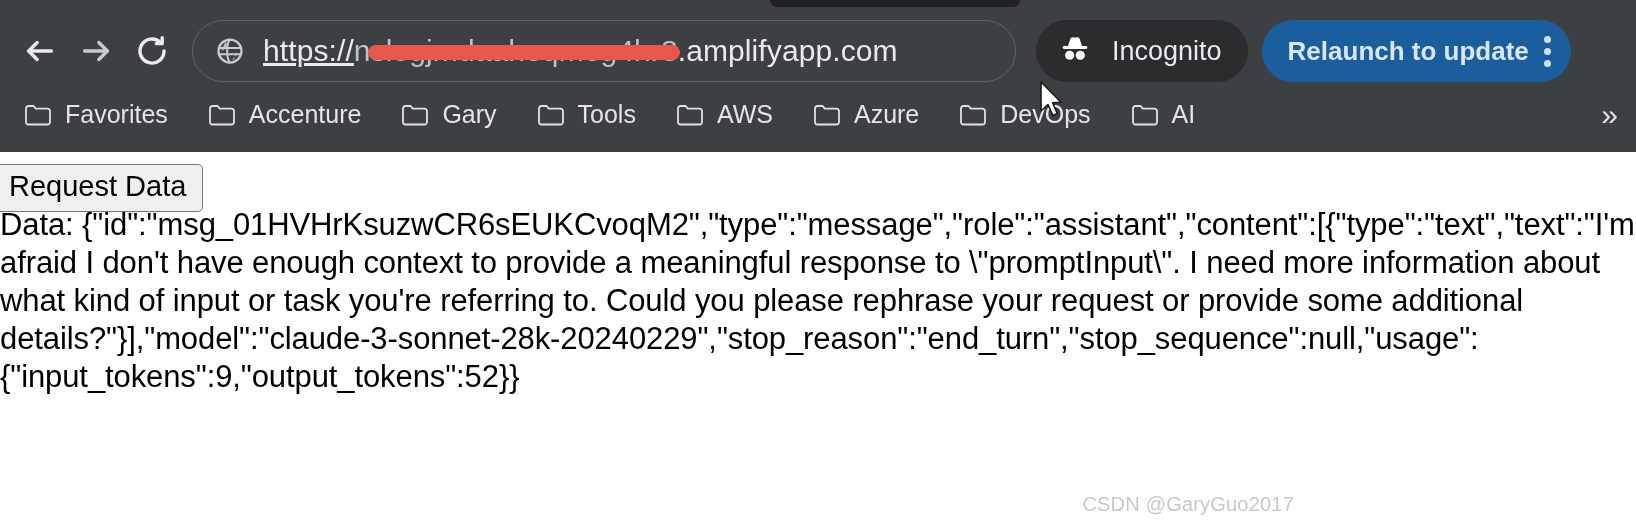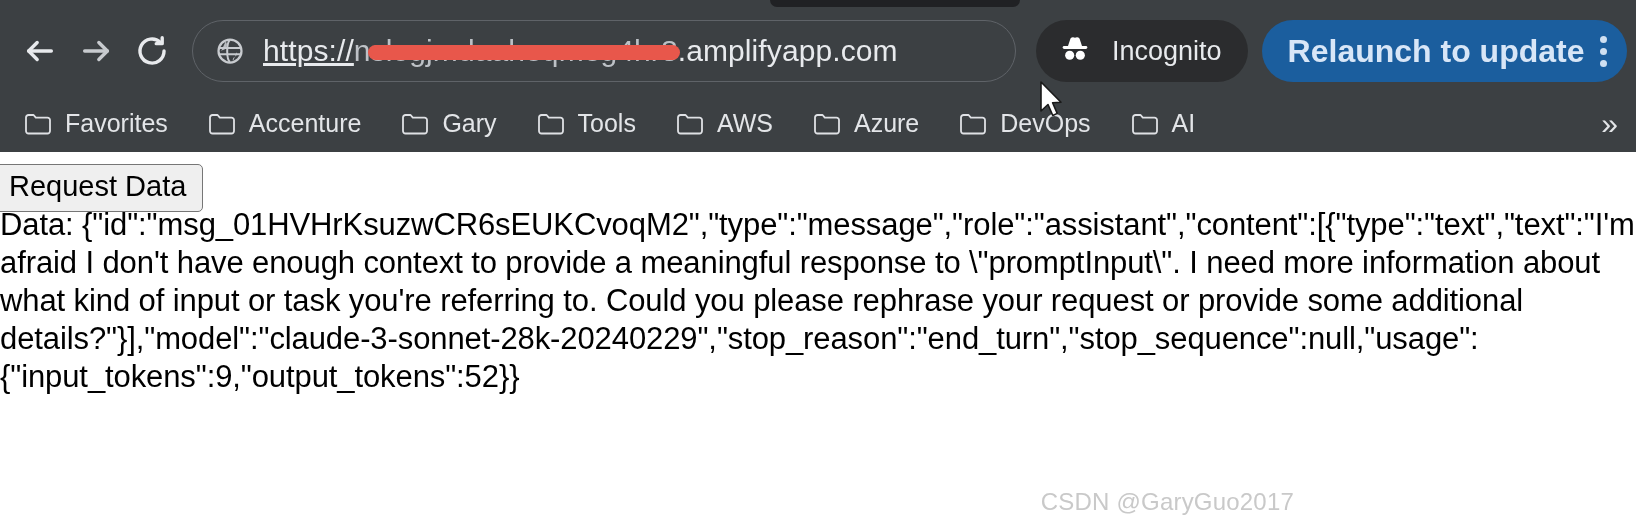--- a/index.html
+++ b/index.html
@@ -99,29 +99,29 @@
     flex: 0 0 auto;
     margin-left: 14px;
     height: 62px;
     background: #1b5e9e;
     border-radius: 31px;
     display: flex; align-items: center;
     padding: 0 22px 0 26px;
     gap: 10px;
   }
   .relaunch-label {
-    color: #d8e6f7; font-size: 32px; font-weight: bold;
+    color: #d8e6f7; font-size: 26px; font-weight: bold;
     white-space: nowrap;
   }
   .kebab { width: 10px; display: flex; flex-direction: column; gap: 5px; align-items: center; padding-left: 8px;}
   .kebab i { display: block; width: 7px; height: 7px; border-radius: 50%; background: #cfe0f2; }
 
   
   .bookmarks {
-    position: absolute; left: 0; top: 95px;
+    position: absolute; left: 0; top: 86px;
     width: 1636px; height: 57px;
     display: flex; align-items: center;
     padding-left: 22px;
   }
   .bm {
     display: flex; align-items: center;
     gap: 13px;
     margin-right: 36px;
     height: 40px;
     padding: 0 2px;
@@ -166,21 +166,21 @@
     width: 1660px;
     font-size: 31px;
     line-height: 38px;
     color: #000;
     white-space: pre-wrap;
     word-break: break-word;
     letter-spacing: -0.1px;
   }
   .watermark {
     position: absolute; right: 14px; bottom: 14px;
-    color: #c9c9c9; font-size: 24px;
+    color: #c9c9c9; font-size: 20px;
     letter-spacing: .2px;
   }
 </style>
 </head>
 <body>
 
 <div class="chrome">
 
   <div class="tabstrip-stub"></div>
 

